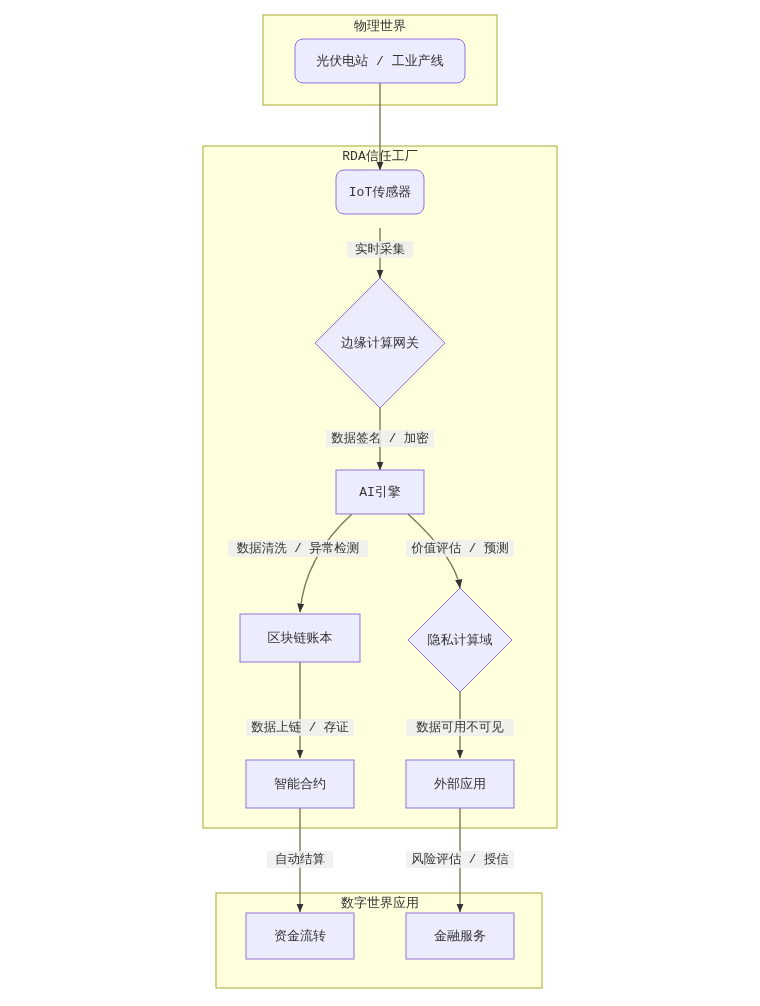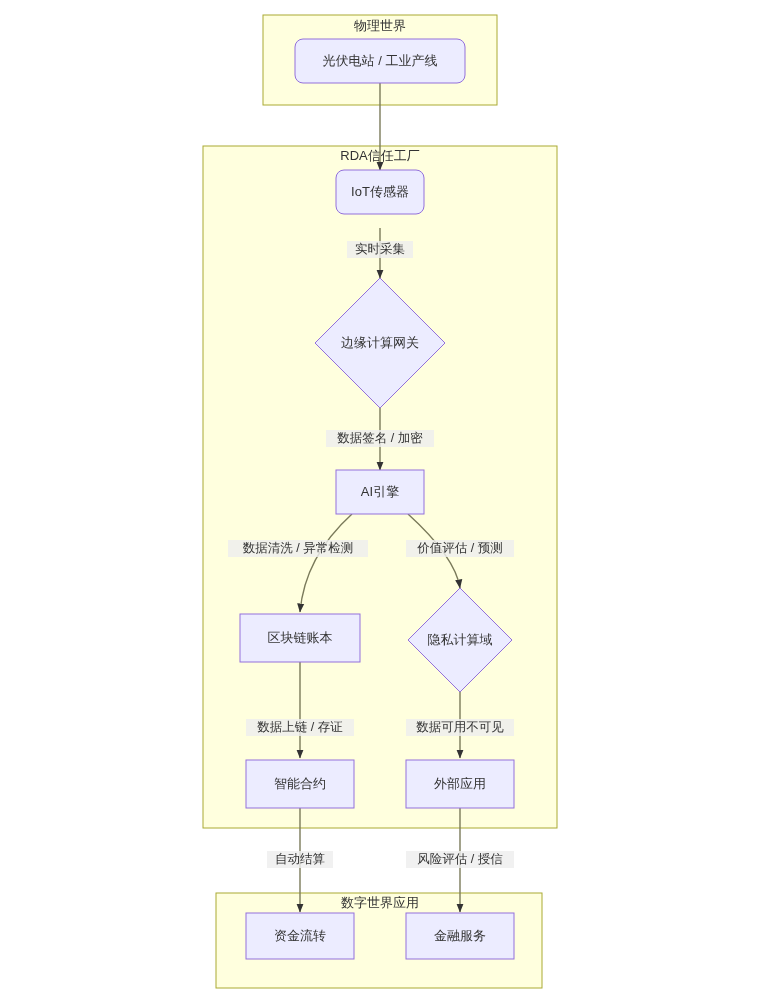--- a/index.html
+++ b/index.html
@@ -10,20 +10,21 @@
   body {
     width: 760px;
     height: 1006px;
     font-family: "Liberation Sans", "DejaVu Sans", sans-serif;
     overflow: hidden;
   }
   #diagram-root {
     position: relative;
     width: 760px;
     height: 1006px;
+    font-family: Liberation Mono, monospace;
   }
   svg#flowchart {
     display: block;
     width: 760px;
     height: 1006px;
   }
   .cluster-rect {
     fill: #ffffde;
     stroke: #aaaa33;
     stroke-width: 1px;

